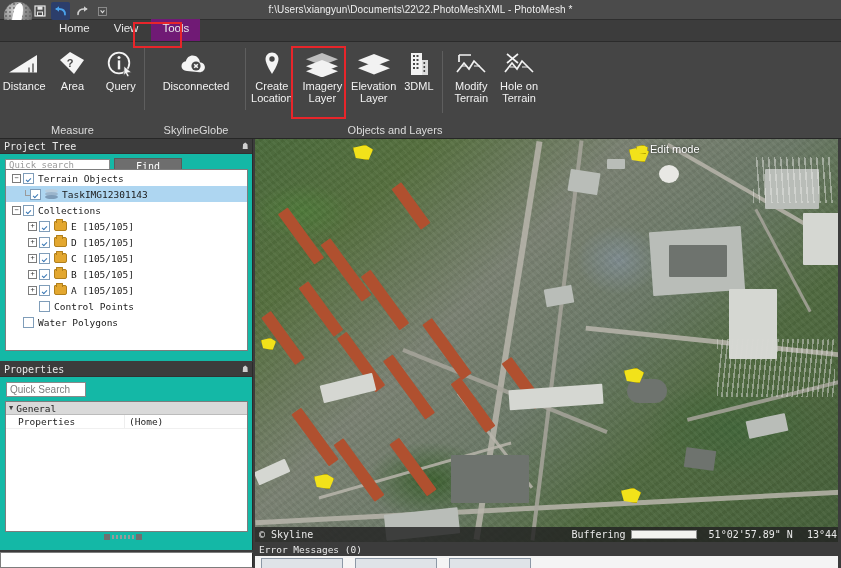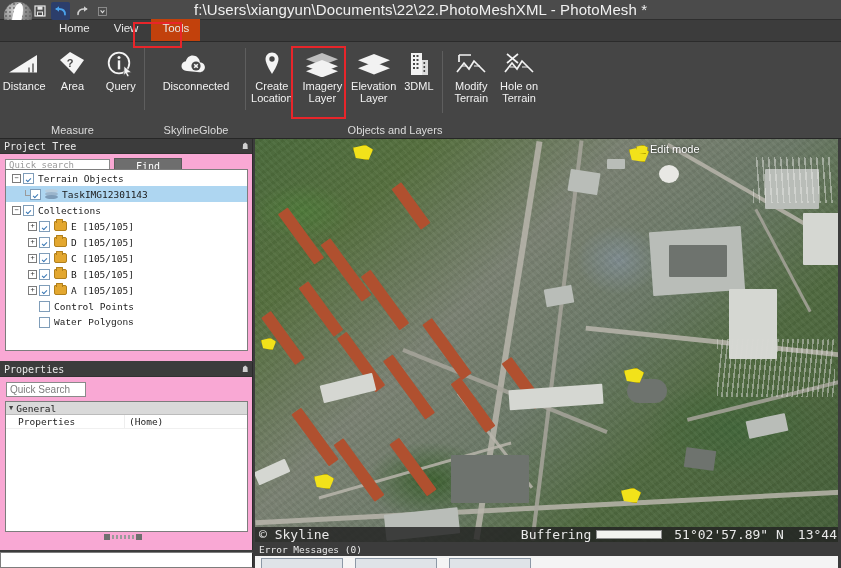--- a/index.html
+++ b/index.html
@@ -12,21 +12,21 @@
     position:relative;
   }
   .app { position:relative; width:841px; height:568px; background:#3c3c3c; }
 
   
   .titlebar {
     position:absolute; left:0; top:0; width:841px; height:20px;
     background:#4b4b4b; border-bottom:1px solid #2e2e2e;
     display:flex; align-items:center; justify-content:center;
   }
-  .titlebar .ttl { font-size:15px; color:#f0f0f0; letter-spacing:.1px; }
+  .titlebar .ttl { font-size:10px; color:#f0f0f0; letter-spacing:.1px; }
 
   
   .qat { position:absolute; left:30px; top:1px; height:20px; display:flex; align-items:center; gap:2px; }
   .qbtn {
     width:19px; height:18px; display:flex; align-items:center; justify-content:center;
     border-radius:2px;
   }
   .qbtn.sel { background:#2c3e6b; }
   .qbtn svg { display:block; }
 
@@ -49,21 +49,21 @@
     background-size:4px 4px; opacity:.65;
   }
 
   
   .tabs { position:absolute; left:0; top:20px; width:841px; height:22px; background:#3c3c3c; display:flex; align-items:flex-end; }
   .tab {
     font-size:11.5px; color:#e8e8e8; padding:3px 11px 8px 11px; margin-left:2px;
     position:relative;
   }
   .tab:first-child { margin-left:48px; }
-  .tab.active { background:#c2410c; }
+  .tab.active { background:#701a75; }
   .tabs-sep { position:absolute; left:0; top:41px; width:841px; height:1px; background:#2b2b2b; }
 
   .redbox {
     position:absolute; border:2.5px solid #e8252a; pointer-events:none; z-index:40;
   }
 
   
   .ribbon {
     position:absolute; left:0; top:42px; width:841px; height:97px;
     background:#454545; border-bottom:1px solid #262626;
@@ -78,21 +78,21 @@
   .rgroup .divider { position:absolute; right:0; top:6px; width:1px; height:62px; background:#5e5e5e; }
 
   .rbtn {
     width:62px; display:flex; flex-direction:column; align-items:center; gap:2px;
     padding-top:4px; color:#f2f2f2; text-align:center; line-height:11.5px; font-size:11px;
   }
   .rbtn .ico { height:30px; display:flex; align-items:center; justify-content:center; }
   .rbtn .lbl { white-space:pre-line; }
 
   
-  .panel { position:absolute; background:#f9a8d4; }
+  .panel { position:absolute; background:#14b8a6; }
   .ph {
     height:15px; background:#3c3c3c; display:flex; align-items:center;
     padding:0 4px; font-size:10px; color:#e9e9e9;
     font-family:"DejaVu Sans Mono","Liberation Mono",monospace;
     border-bottom:1px solid #323232;
   }
   .ph .pin { margin-left:auto; font-size:9px; color:#cfcfcf; }
 
   
   #projectTree { left:0; top:139px; width:253px; height:222px; border-right:1px solid #2b2b2b; }
@@ -220,21 +220,21 @@
   .editpin {
     position:absolute; left:636px; top:145px; width:12px; height:9px;
     background:#f2e21a; border:1px solid #a89700;
     clip-path:polygon(0% 20%, 60% 0%, 100% 30%, 80% 100%, 15% 85%);
   }
 
   
   .mapstatus {
     position:absolute; left:0; bottom:0; width:586px; height:15px;
     background:rgba(34,34,34,.82); display:flex; align-items:center;
-    font-size:13px; color:#e9e9e9; padding:0 4px;
+    font-size:10px; color:#e9e9e9; padding:0 4px;
     font-family:"DejaVu Sans Mono","Liberation Mono",monospace;
   }
   .mapstatus .buf { margin-left:auto; display:flex; align-items:center; gap:5px; }
   .bufbar { width:66px; height:9px; background:#f3f3f0; border:1px solid #8e8e8e; }
   .mapstatus .coord { margin-left:12px; }
   .mapstatus .coord2 { margin-left:14px; }
 
   
   #errPanel { position:absolute; left:255px; top:542px; width:586px; height:26px; background:#3c3c3c; }
   .errhdr {
@@ -503,21 +503,21 @@
           <span class="exp">+</span>
           <span class="cb on"></span>
           <span class="folder"></span>
           <span>A [105/105]</span>
         </div>
         <div class="trow" style="padding-left: 22px;">
           <span style="width: 11px; flex: 0 0 auto;"></span>
           <span class="cb"></span>
           <span>Control Points</span>
         </div>
-        <div class="trow" style="padding-left: 22px; font-family: Liberation Mono, monospace;">
+        <div class="trow" style="padding-left: 6px;">
           <span style="width: 11px; flex: 0 0 auto;"></span>
           <span class="cb"></span>
           <span>Water Polygons</span>
         </div>
       </div>
   </div>
 
   <div class="panel" id="propsPanel">
     <div class="ph">
       <span>Properties</span>

